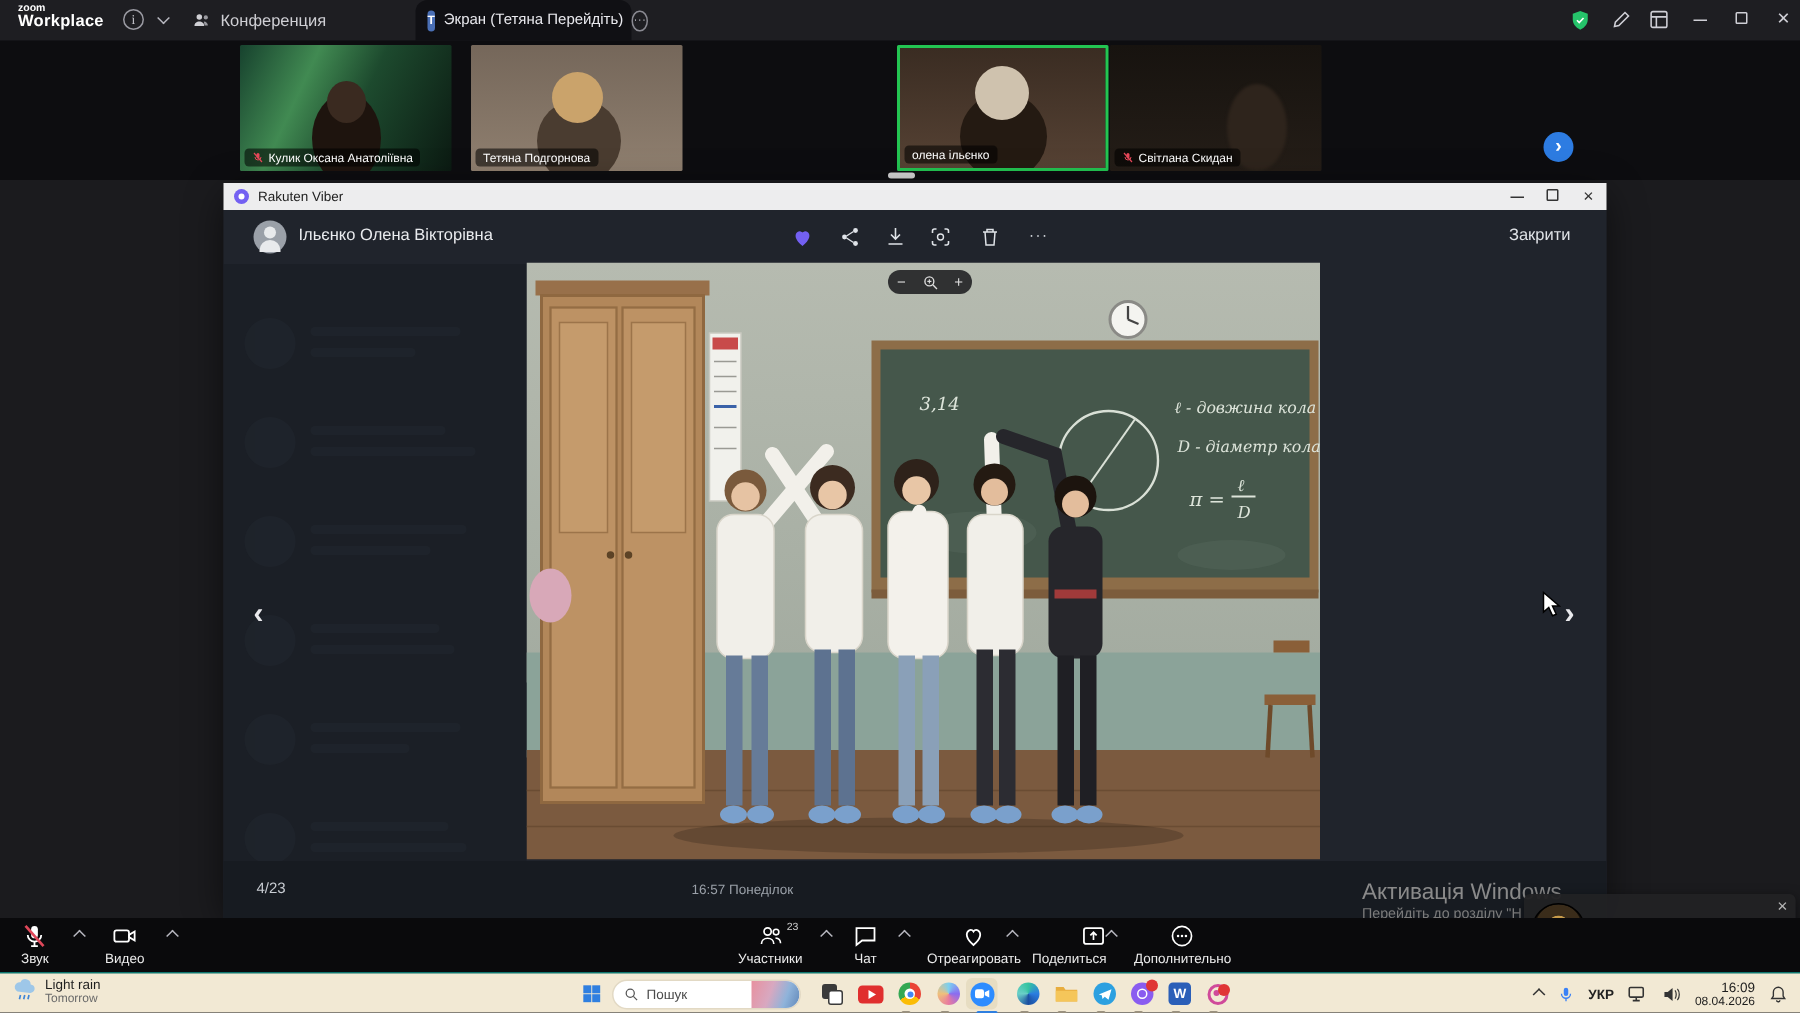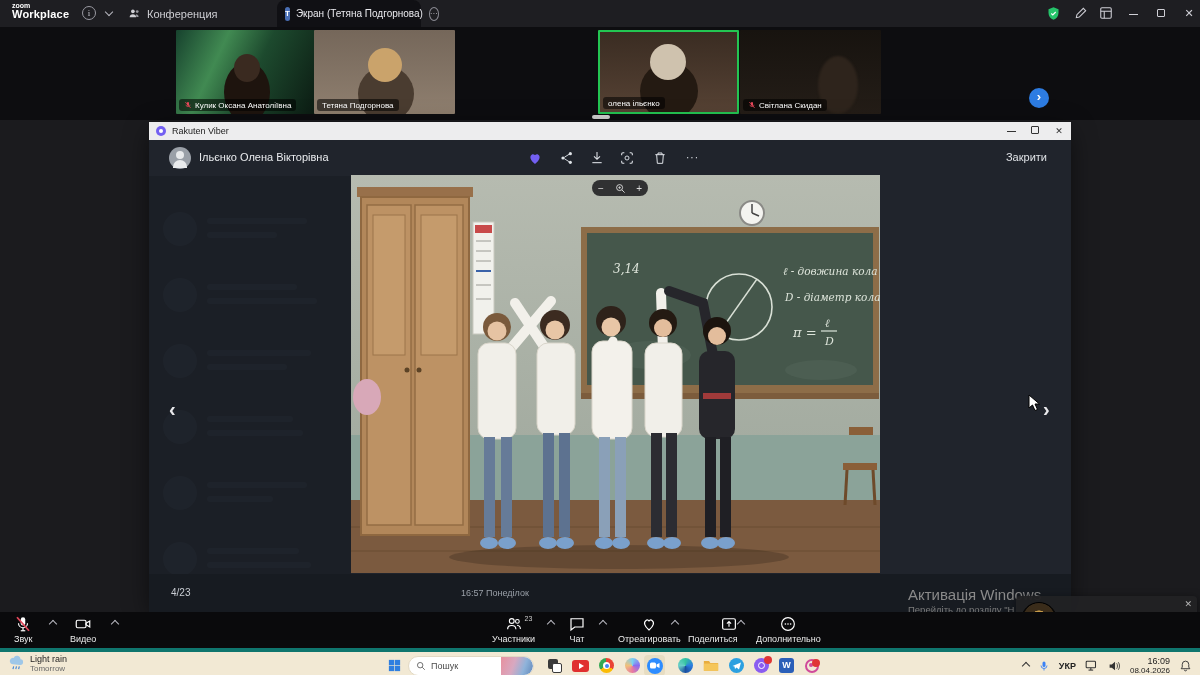--- a/index.html
+++ b/index.html
@@ -23,21 +23,21 @@
   .tab-active .lbl { color:#e9e9ee; font-size:10px; white-space:nowrap; }
   .tab-more { width:14px; height:14px; border:1px solid #8a8a92; border-radius:50%; color:#c5c5cc; font-size:7px; text-align:center; line-height:12px; letter-spacing:.5px; }
   .winbtn { position:absolute; top:0; width:26px; height:27px; color:#cfcfd6; font-size:11px; text-align:center; line-height:27px; }
   .restore-box { display:inline-block; width:8px; height:8px; border:1.2px solid #cfcfd6; border-radius:1px; }
   .min-dash { display:inline-block; width:9px; border-bottom:1.5px solid #cfcfd6; vertical-align:middle; }
 
   
   .strip { position:absolute; left:0; top:27px; width:1200px; height:93px; background:#0d0d10; }
   .tile { position:absolute; top:3px; height:84px; width:141px; overflow:hidden; border-radius:1px; }
   .tile .nm { position:absolute; left:3px; bottom:3px; background:rgba(0,0,0,.55); border-radius:3px; color:#fff; font-size:8px; padding:1.5px 5px; display:flex; align-items:center; gap:3px; white-space:nowrap; }
-  .t1 { left:176px; background:linear-gradient(115deg,#17422e 0%,#418a52 30%,#1d4a2e 55%,#0b1a12 100%);text-align:right; }
+  .t1 { left:160px; background:linear-gradient(115deg,#17422e 0%,#418a52 30%,#1d4a2e 55%,#0b1a12 100%);text-align:right; }
   .t2 { left:314px; background:linear-gradient(#75675a,#8f7f6f); }
   .t3 { left:456px; background:linear-gradient(#d7d0c3,#bdb5a6); }
   .t4 { left:598px; background:linear-gradient(#3a2c22,#564234); border:2px solid #23c552; }
   .t5 { left:740px; background:linear-gradient(#17130f,#241d17); }
   .t6 { left:882px; background:linear-gradient(#eae8e2,#cfcdc6); }
   .sil { position:absolute; border-radius:50%; }
   .next-circ { position:absolute; left:1029px; top:61px; width:20px; height:20px; border-radius:50%; background:#2d7ce2; color:#fff; font-size:13px; font-weight:bold; text-align:center; line-height:18px; }
   .strip-handle { position:absolute; left:592px; top:115px; width:18px; height:4px; border-radius:2px; background:#d6d6d6; }
 
   
@@ -78,21 +78,21 @@
   .n-b2 { position:absolute; left:52px; top:35px; color:#d4d4d4; font-size:8px; white-space:nowrap; }
 
   
   .ztool { position:absolute; left:0; top:612px; width:1200px; height:36px; background:#0a0a0c; }
   .zbtn { position:absolute; top:3px; display:flex; flex-direction:column; align-items:center; color:#ececec; }
   .zbtn .lab { font-size:9px; margin-top:1px; white-space:nowrap; }
   .zchev { position:absolute; top:9px; }
   .pcount { position:absolute; font-size:7px; color:#cfcfcf; }
 
   
-  .taskbar { position:absolute; left:0; top:648px; width:1200px; height:27px; background:#f2e9d4; border-top:4px solid #0f766e; }
+  .taskbar { position:absolute; left:0; top:648px; width:1200px; height:27px; background:#f2e9d4; border-top:1px solid #0f766e; }
   .weather { position:absolute; left:8px; top:2px; display:flex; align-items:center; gap:5px; }
   .weather .w1 { font-size:9px; color:#1f1f1f; }
   .weather .w2 { font-size:8px; color:#6a6a6a; }
   .tb-ic { position:absolute; top:3px; width:21px; height:21px; display:flex; align-items:center; justify-content:center; }
   .runline { position:absolute; top:24.5px; width:6px; height:2px; border-radius:1px; background:#9a917f; }
   .searchpill { position:absolute; left:408px; top:3.5px; width:126px; height:20px; background:#fff; border:1px solid #e2d9c4; border-radius:10px; display:flex; align-items:center; overflow:hidden; }
   .searchpill .ph { font-size:9px; color:#4a4a4a; margin-left:5px; flex:1; }
   .searchpill .thumb { width:32px; height:20px; border-radius:0 10px 10px 0; background:linear-gradient(110deg,#e8909e 0%,#d8a8c0 40%,#8fb3da 70%,#5f86b8 100%); }
   .circle-ic { border-radius:50%; }
   .badge { position:absolute; top:-2px; right:-3px; min-width:8px; height:8px; border-radius:4px; background:#e03535; color:#fff; font-size:6px; line-height:8px; text-align:center; padding:0 1px; }
@@ -118,21 +118,21 @@
     <svg width="13" height="13" viewBox="0 0 24 24">
         <circle cx="9" cy="8" r="3.4" fill="#cfcfd4"></circle>
         <path d="M3 19c0-3.4 2.7-5.5 6-5.5s6 2.1 6 5.5z" fill="#cfcfd4"></path>
         <circle cx="17" cy="8.5" r="2.6" fill="#9a9aa0"></circle>
         <path d="M14.5 13.6c2.9.2 5 2.1 5 4.9h-4" fill="#9a9aa0"></path>
       </svg>
     <span>Конференция</span>
   </div>
   <div class="tab-active">
     <div class="tab-avatar">Т</div>
-    <div class="lbl">Экран (Тетяна Подгорнова)</div>
+    <div class="lbl">Экран (Тетяна Перейдіть)</div>
     <div class="tab-more">···</div>
   </div>
   <svg class="abs" style="left:1046px; top:6px;" width="15" height="15" viewBox="0 0 24 24">
       <path d="M12 2l8 3v6c0 5.2-3.4 9.2-8 11-4.6-1.8-8-5.8-8-11V5z" fill="#25c36a"></path>
       <path d="M8.5 12l2.4 2.4 4.6-4.8" stroke="#fff" stroke-width="1.8" fill="none"></path>
     </svg>
   <svg class="abs" style="left:1074px; top:6px;" width="14" height="14" viewBox="0 0 24 24">
       <path d="M4 20l1-5L16 4l4 4L9 19z" fill="none" stroke="#cfcfd6" stroke-width="1.8"></path>
     </svg>
   <svg class="abs" style="left:1099px; top:6px;" width="14" height="14" viewBox="0 0 24 24">

